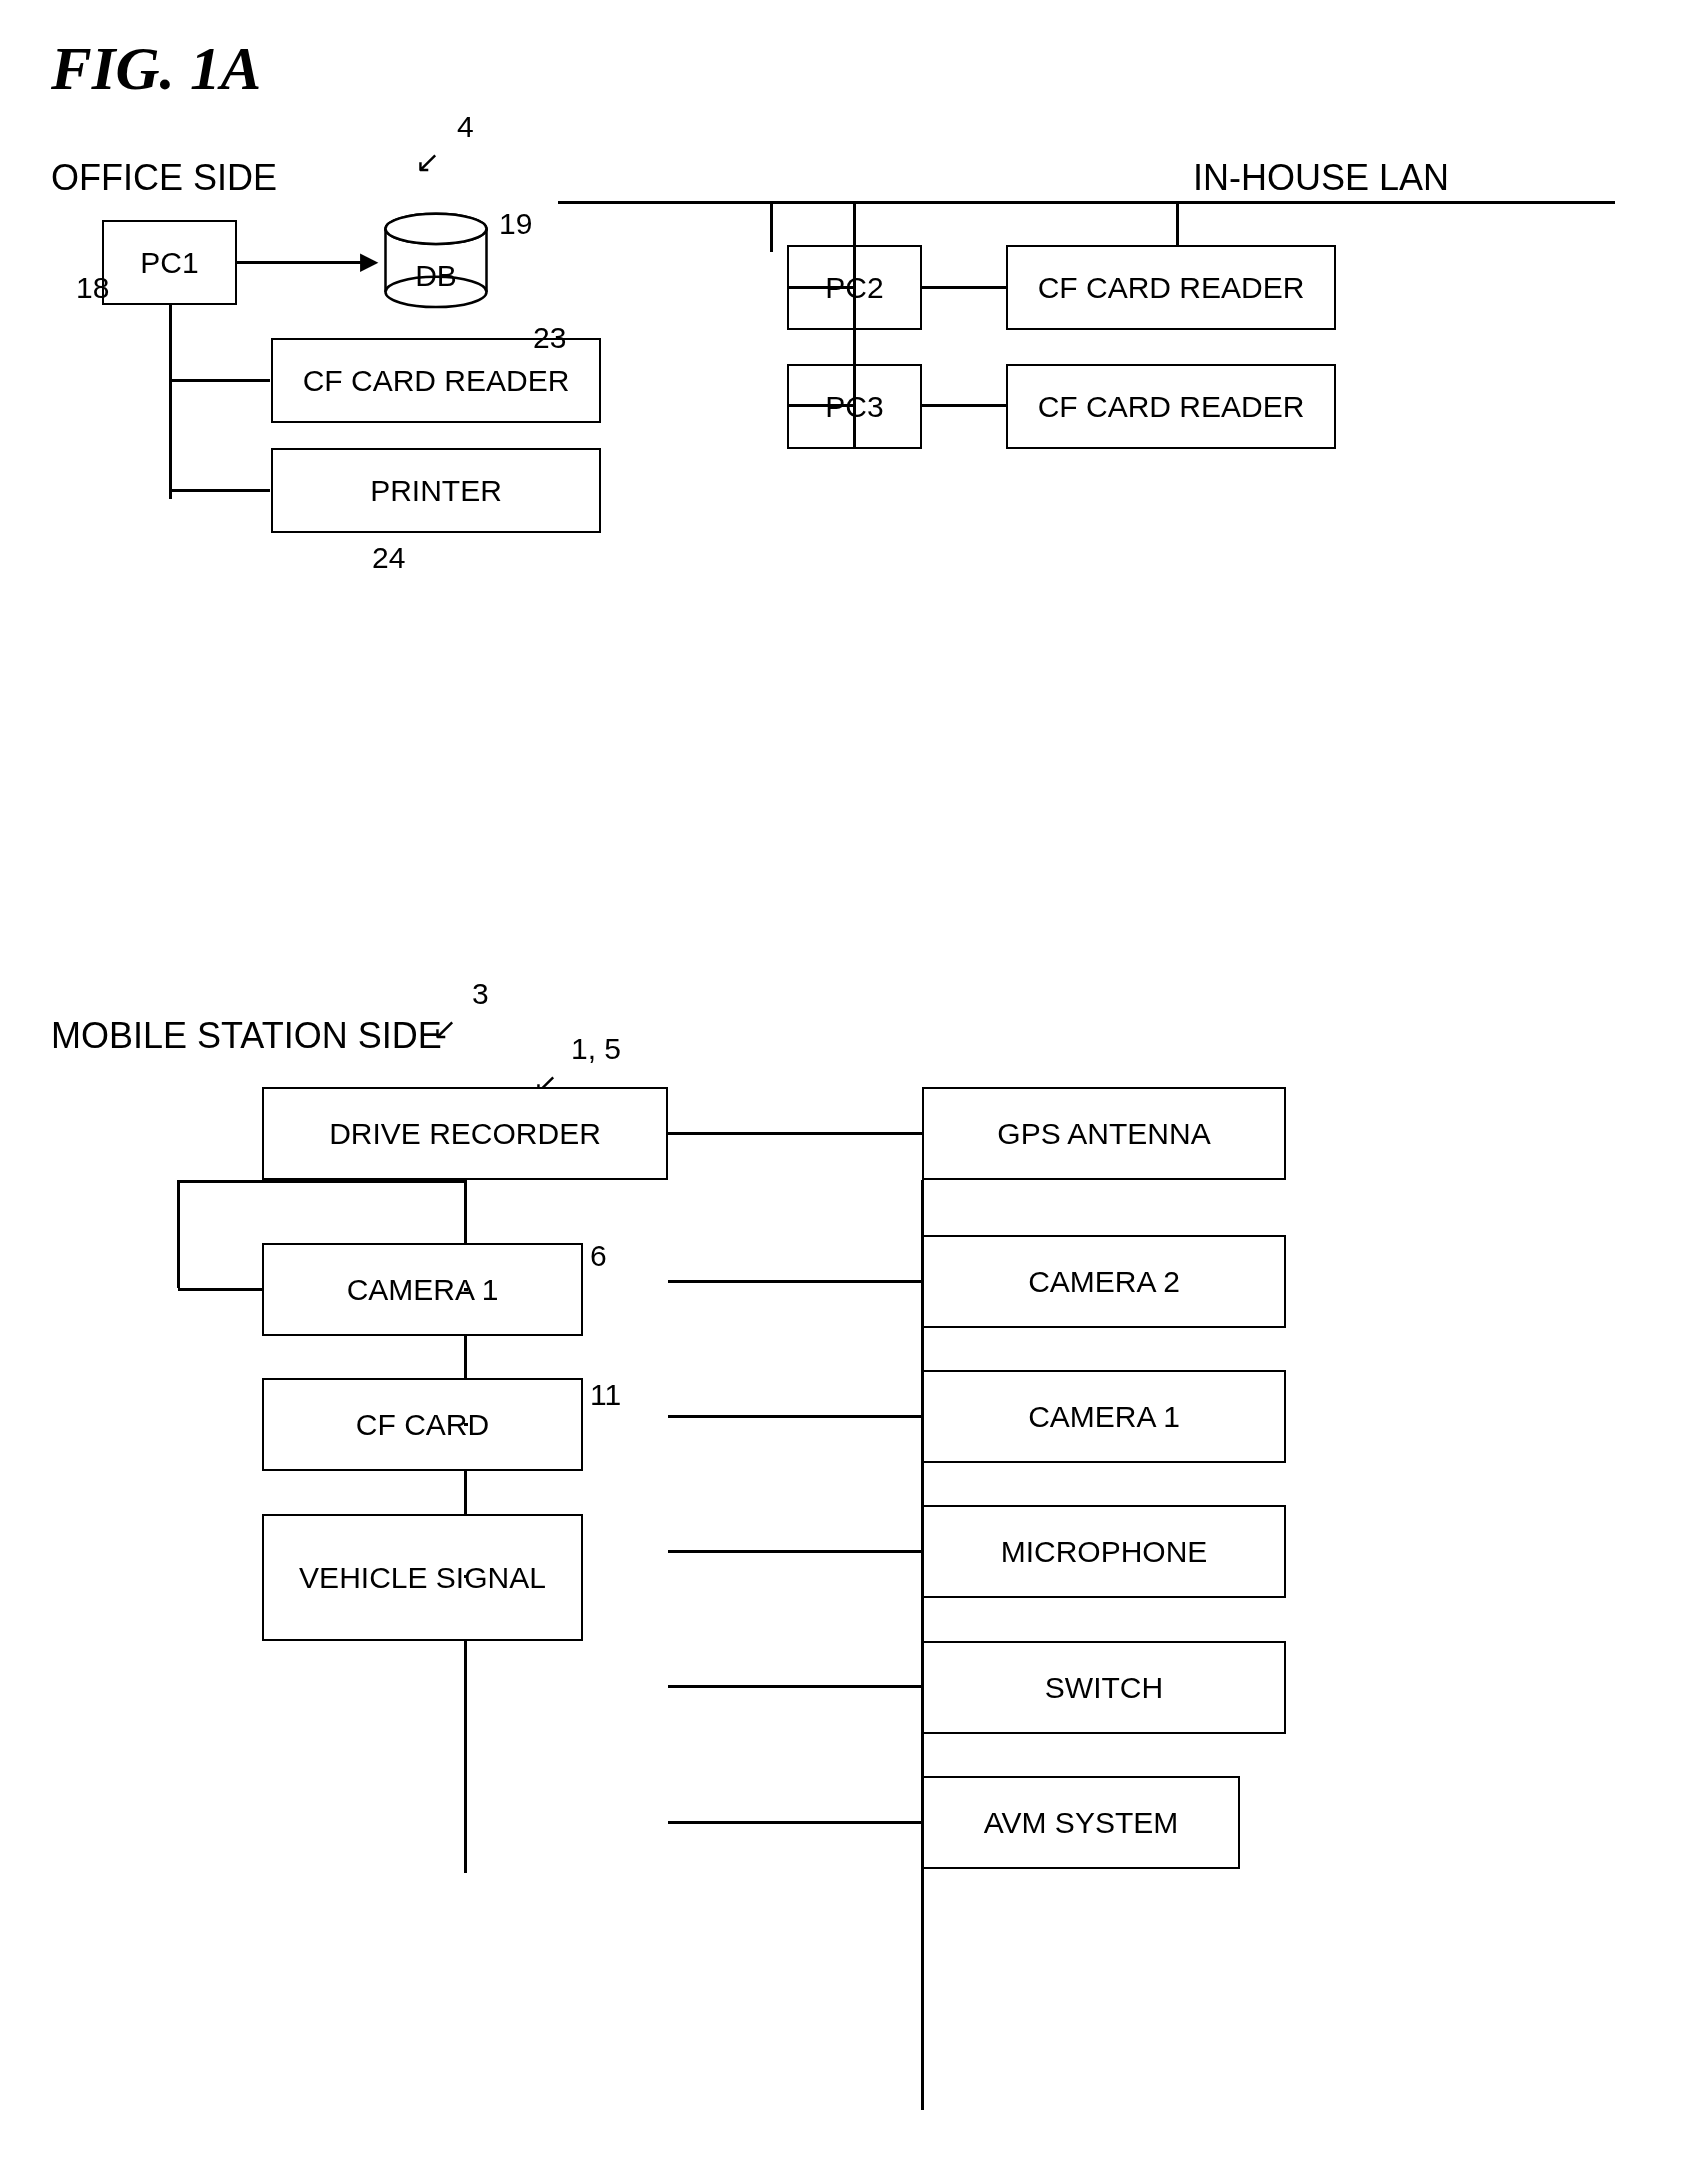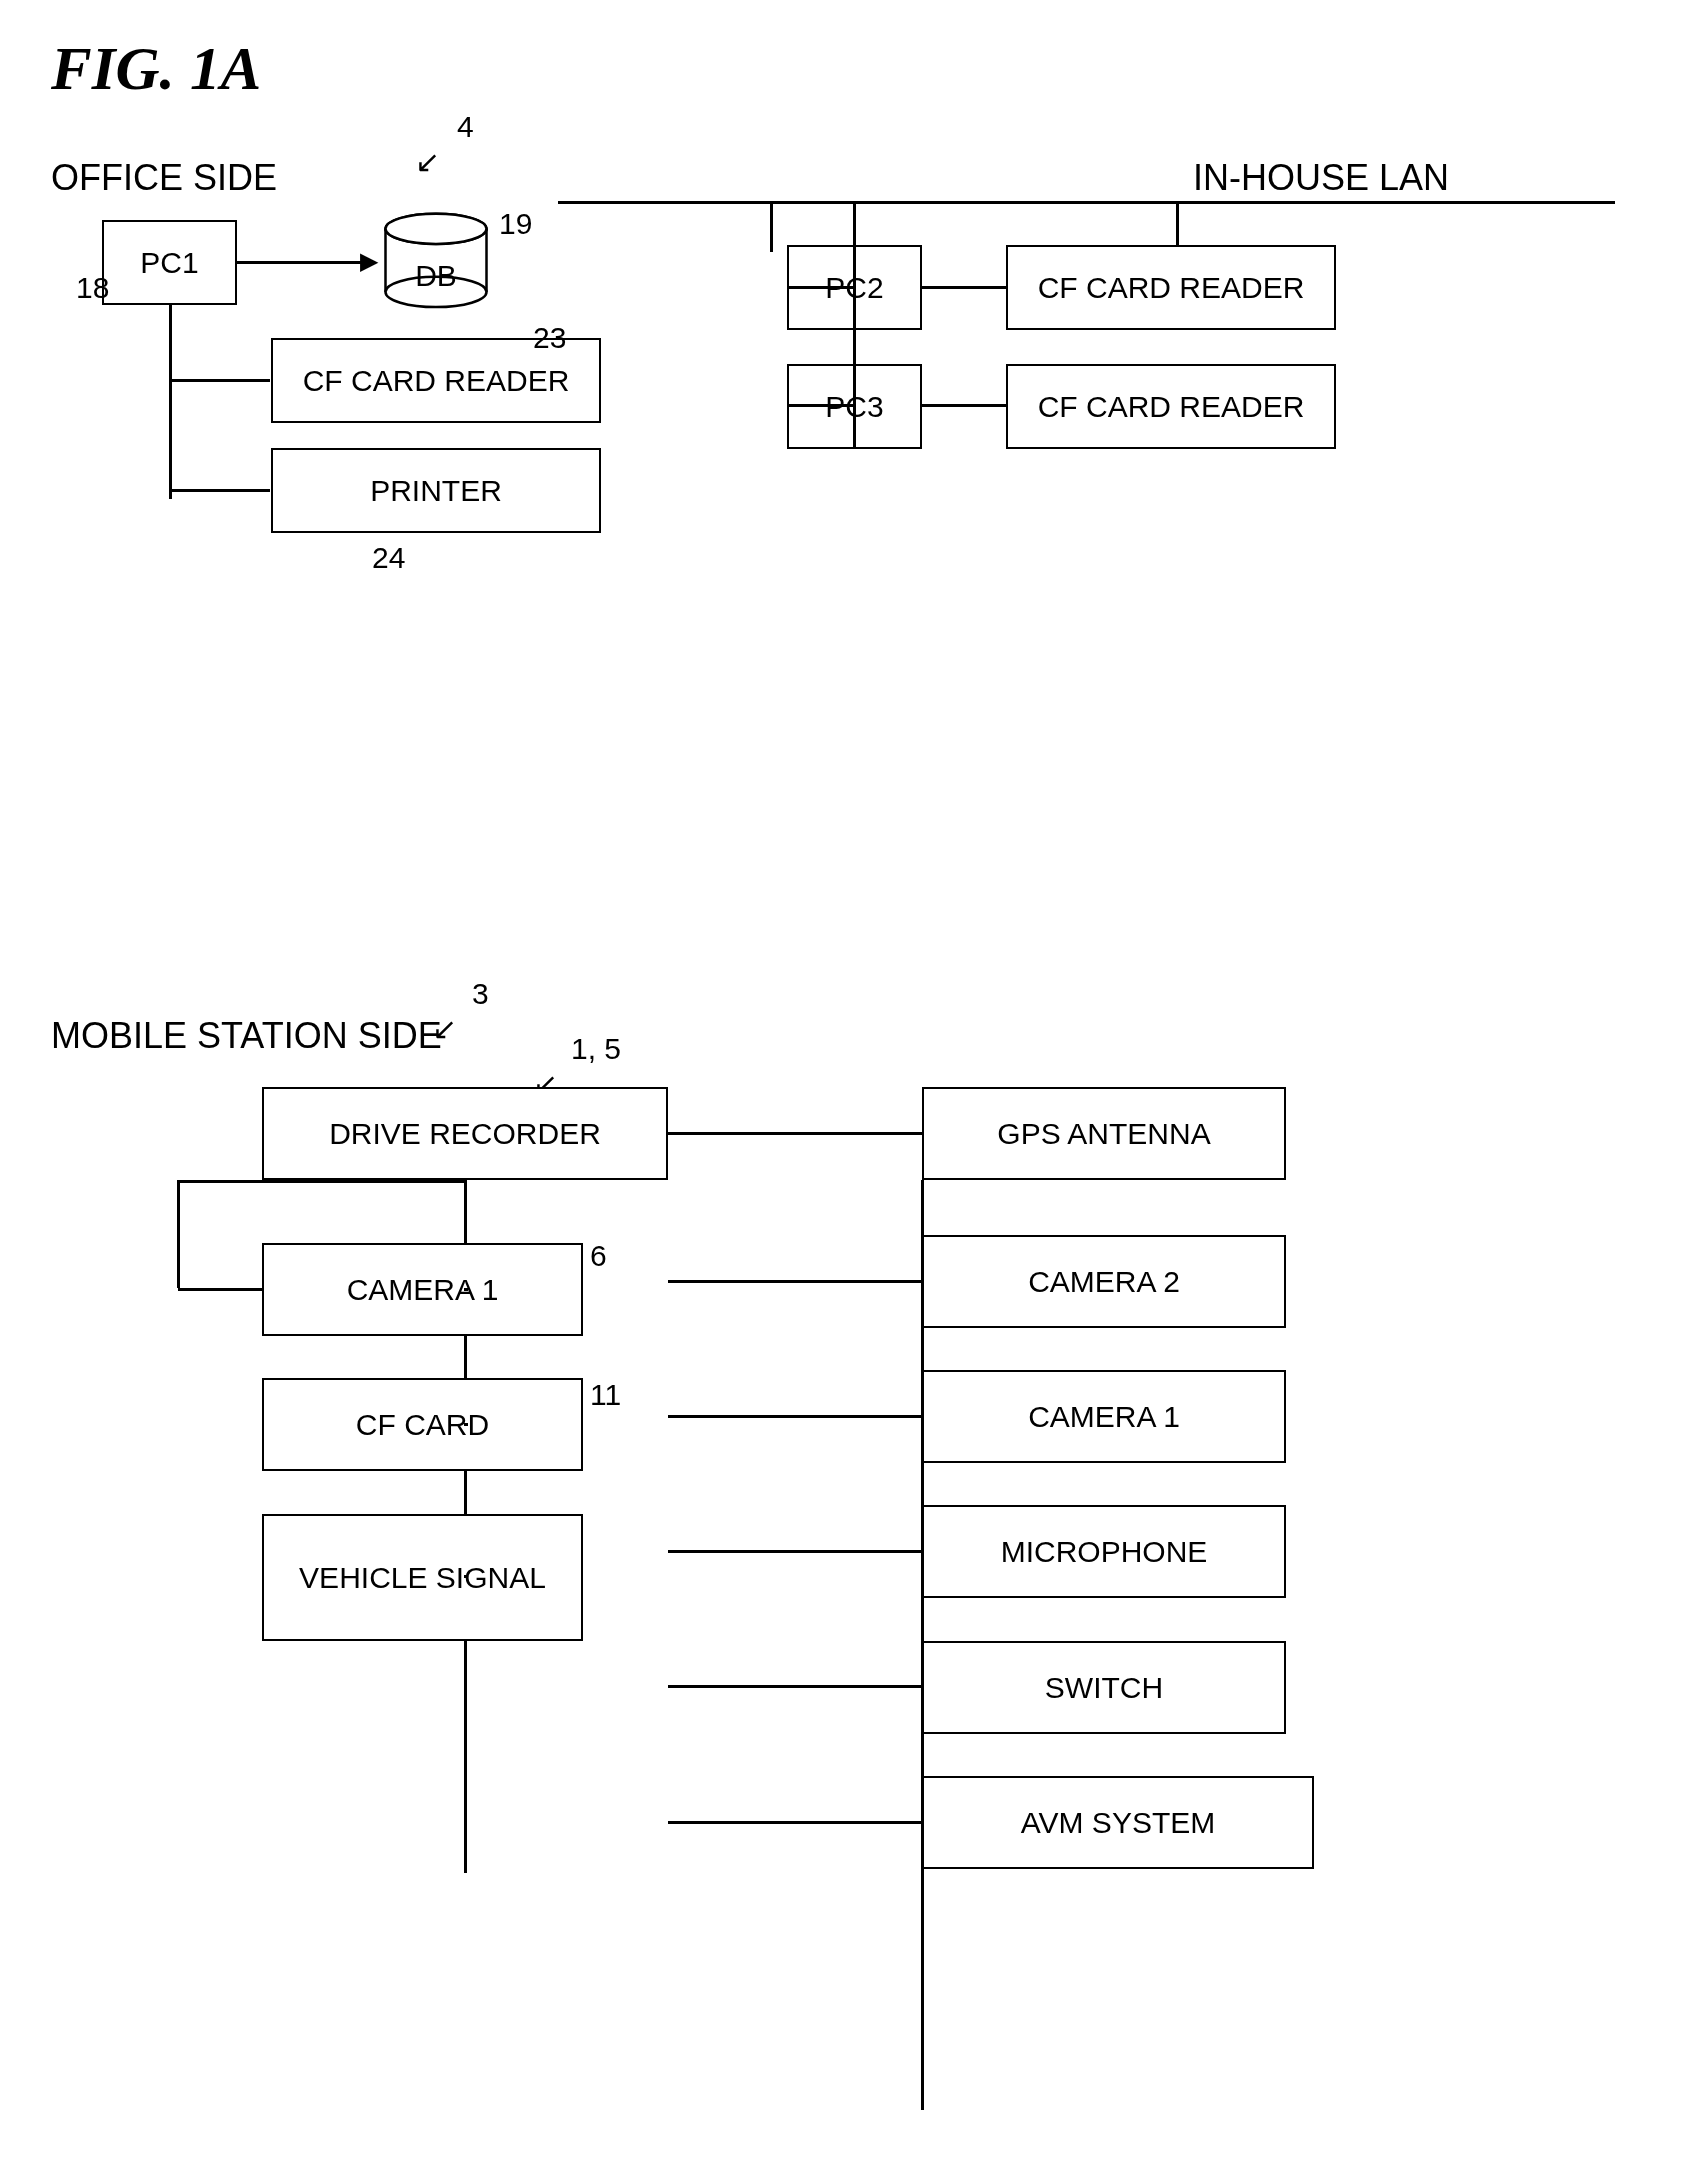--- a/index.html
+++ b/index.html
@@ -252,21 +252,21 @@
     </div>
 
     <div class="box" style="top:617px; left:871px; width:364px; height:93px;">
       <span>MICROPHONE</span>
     </div>
 
     <div class="box" style="top:753px; left:871px; width:364px; height:93px;">
       <span>SWITCH</span>
     </div>
 
-    <div class="box" style="top:888px; left:871px; width:392px; height:93px;">
+    <div class="box" style="top:888px; left:871px; width:318px; height:93px;">
       <span>AVM SYSTEM</span>
     </div>
 
     <div class="line-h" style="top:392px; left:617px; width:255px;"></div>
     <div class="line-h" style="top:527px; left:617px; width:255px;"></div>
     <div class="line-h" style="top:662px; left:617px; width:255px;"></div>
     <div class="line-h" style="top:797px; left:617px; width:255px;"></div>
     <div class="line-h" style="top:933px; left:617px; width:255px;"></div>
 
     <div class="line-v" style="top:400px; left:413px; height:0px;"></div>

